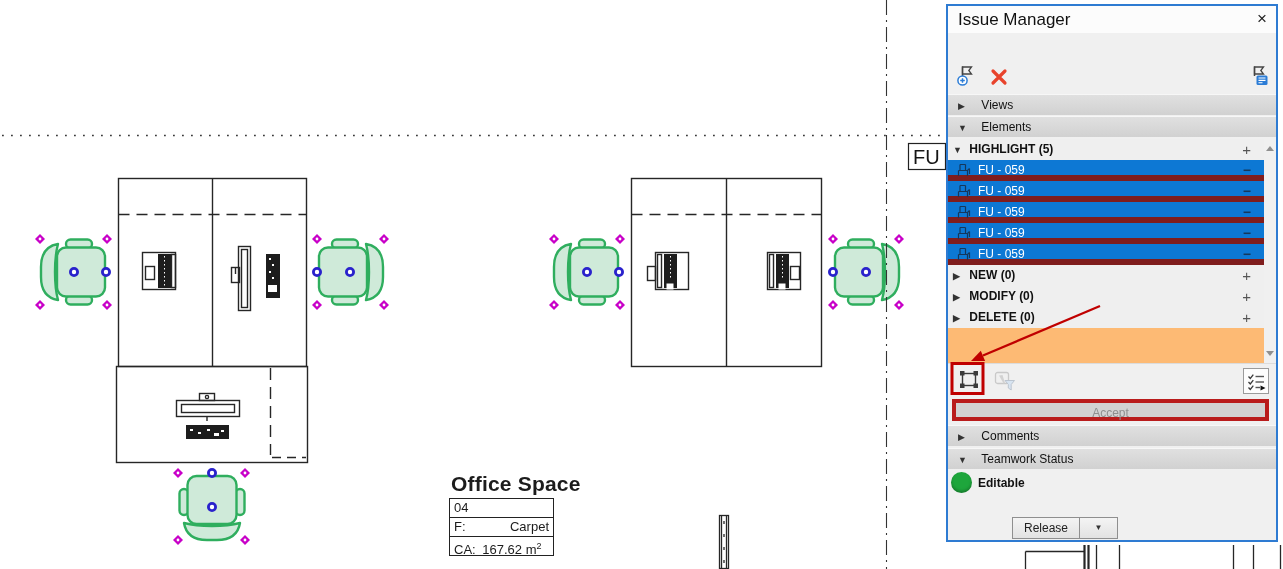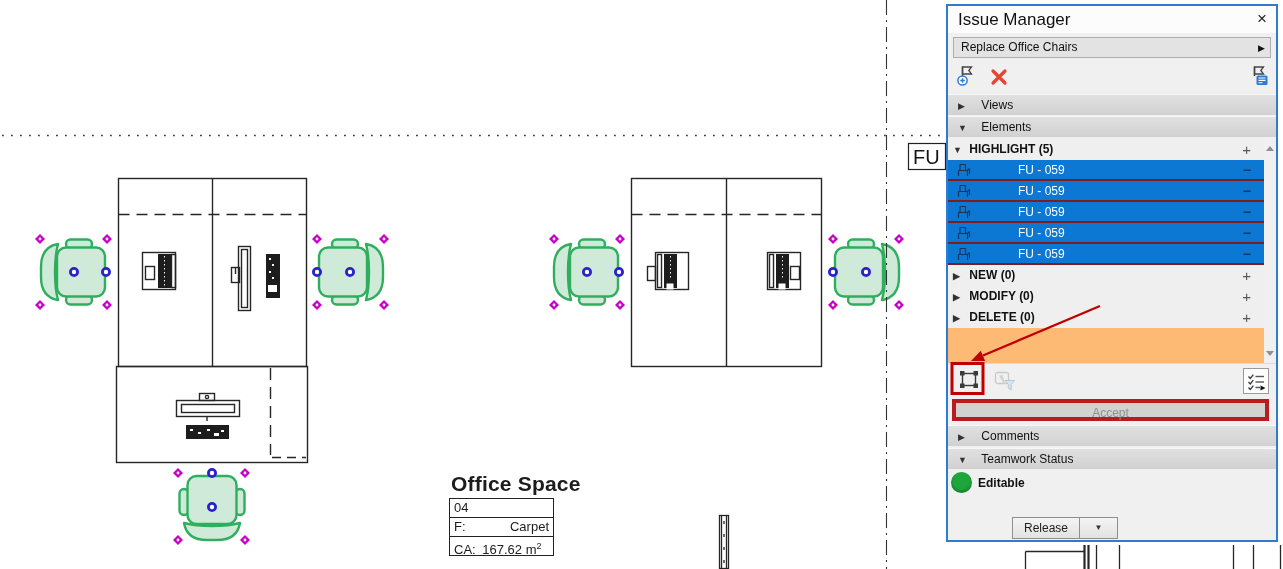--- a/index.html
+++ b/index.html
@@ -34,21 +34,21 @@
   .hdr{position:absolute;left:0;width:100%;height:21px;line-height:21px;
        background:linear-gradient(#e0e0e0,#d1d1d1);border-top:1px solid #f7f7f7;}
   .hdr .tri{display:inline-block;width:13px;margin-left:10px;font-size:9px;color:#333;}
   .hdr .lbl{margin-left:7px;}
   .hdr-views{top:88px;} .hdr-elements{top:110px;} .hdr-comments{top:419px;} .hdr-teamwork{top:442px;}
   .listbox{position:absolute;left:0;top:133px;width:100%;height:224px;background:#fdba74;}
   .lrow{position:relative;height:21px;line-height:21px;width:calc(100% - 12px);}
   .lrow .tri{display:inline-block;width:13px;margin-left:5px;font-size:9px;color:#333;}
   .lrow.ghdr{background:#efefef;font-weight:bold;}
   .lrow .pm{position:absolute;right:13px;top:0;font-size:15px;font-weight:normal;color:#555;}
-  .lrow.sel{background:#0d78d4;color:#fff;border-bottom:2px solid #7f1d1d;padding-left:40px;}
+  .lrow.sel{background:#0d78d4;color:#fff;border-bottom:6px solid #7f1d1d;}
   .lrow.sel .chair-ic{position:absolute;left:9px;top:3px;}
   .lrow.sel .itext{margin-left:30px;}
   .lrow.sel .minus{position:absolute;right:13px;top:0;font-size:14px;font-weight:bold;color:#15375c;}
   .sbar{position:absolute;right:0;top:0;width:12px;height:100%;background:#f0f0f0;}
   .sb-up,.sb-dn{position:absolute;left:2px;width:0;height:0;border-left:4px solid transparent;border-right:4px solid transparent;}
   .sb-up{top:7px;border-bottom:5px solid #8f8f8f;}
   .sb-dn{bottom:7px;border-top:5px solid #8f8f8f;}
   .ptoolbar2{position:absolute;left:0;top:357px;width:100%;height:37px;background:#f0f0f0;border-top:1px solid #dcdcdc;}
   .ic-marquee{left:11px;top:364px;}
   .ic-filter{left:45px;top:364px;}
@@ -242,24 +242,20 @@
       </div>
     </div>
   </div>
 
   <div class="panel">
     <div class="title-bar">
       <span class="title-text">Issue Manager</span>
       <span class="close-btn">×</span>
     </div>
 
-    <div class="issue-select">
-      <span>Replace Office Chairs</span>
-      <span class="tri">▶</span>
-    </div>
 
     <svg class="pticon ic-newissue" width="22" height="23">
       <g>
         <path d="M6.5 2.5 V19" stroke="#444" stroke-width="1.5" fill="none"></path>
         <path d="M6.5 3 H15.5 L12.8 6.5 L15.5 10 H6.5 Z" stroke="#444" stroke-width="1.3" fill="none"></path>
         <circle cx="6.5" cy="16.5" r="4.6" fill="#fff" stroke="#2b7cd6" stroke-width="1.5"></circle>
         <path d="M6.5 14.2 V18.8 M4.2 16.5 H8.8" stroke="#2b7cd6" stroke-width="1.5" fill="none"></path>
       </g>
     </svg>
     <svg class="pticon ic-delissue" width="20" height="20">

